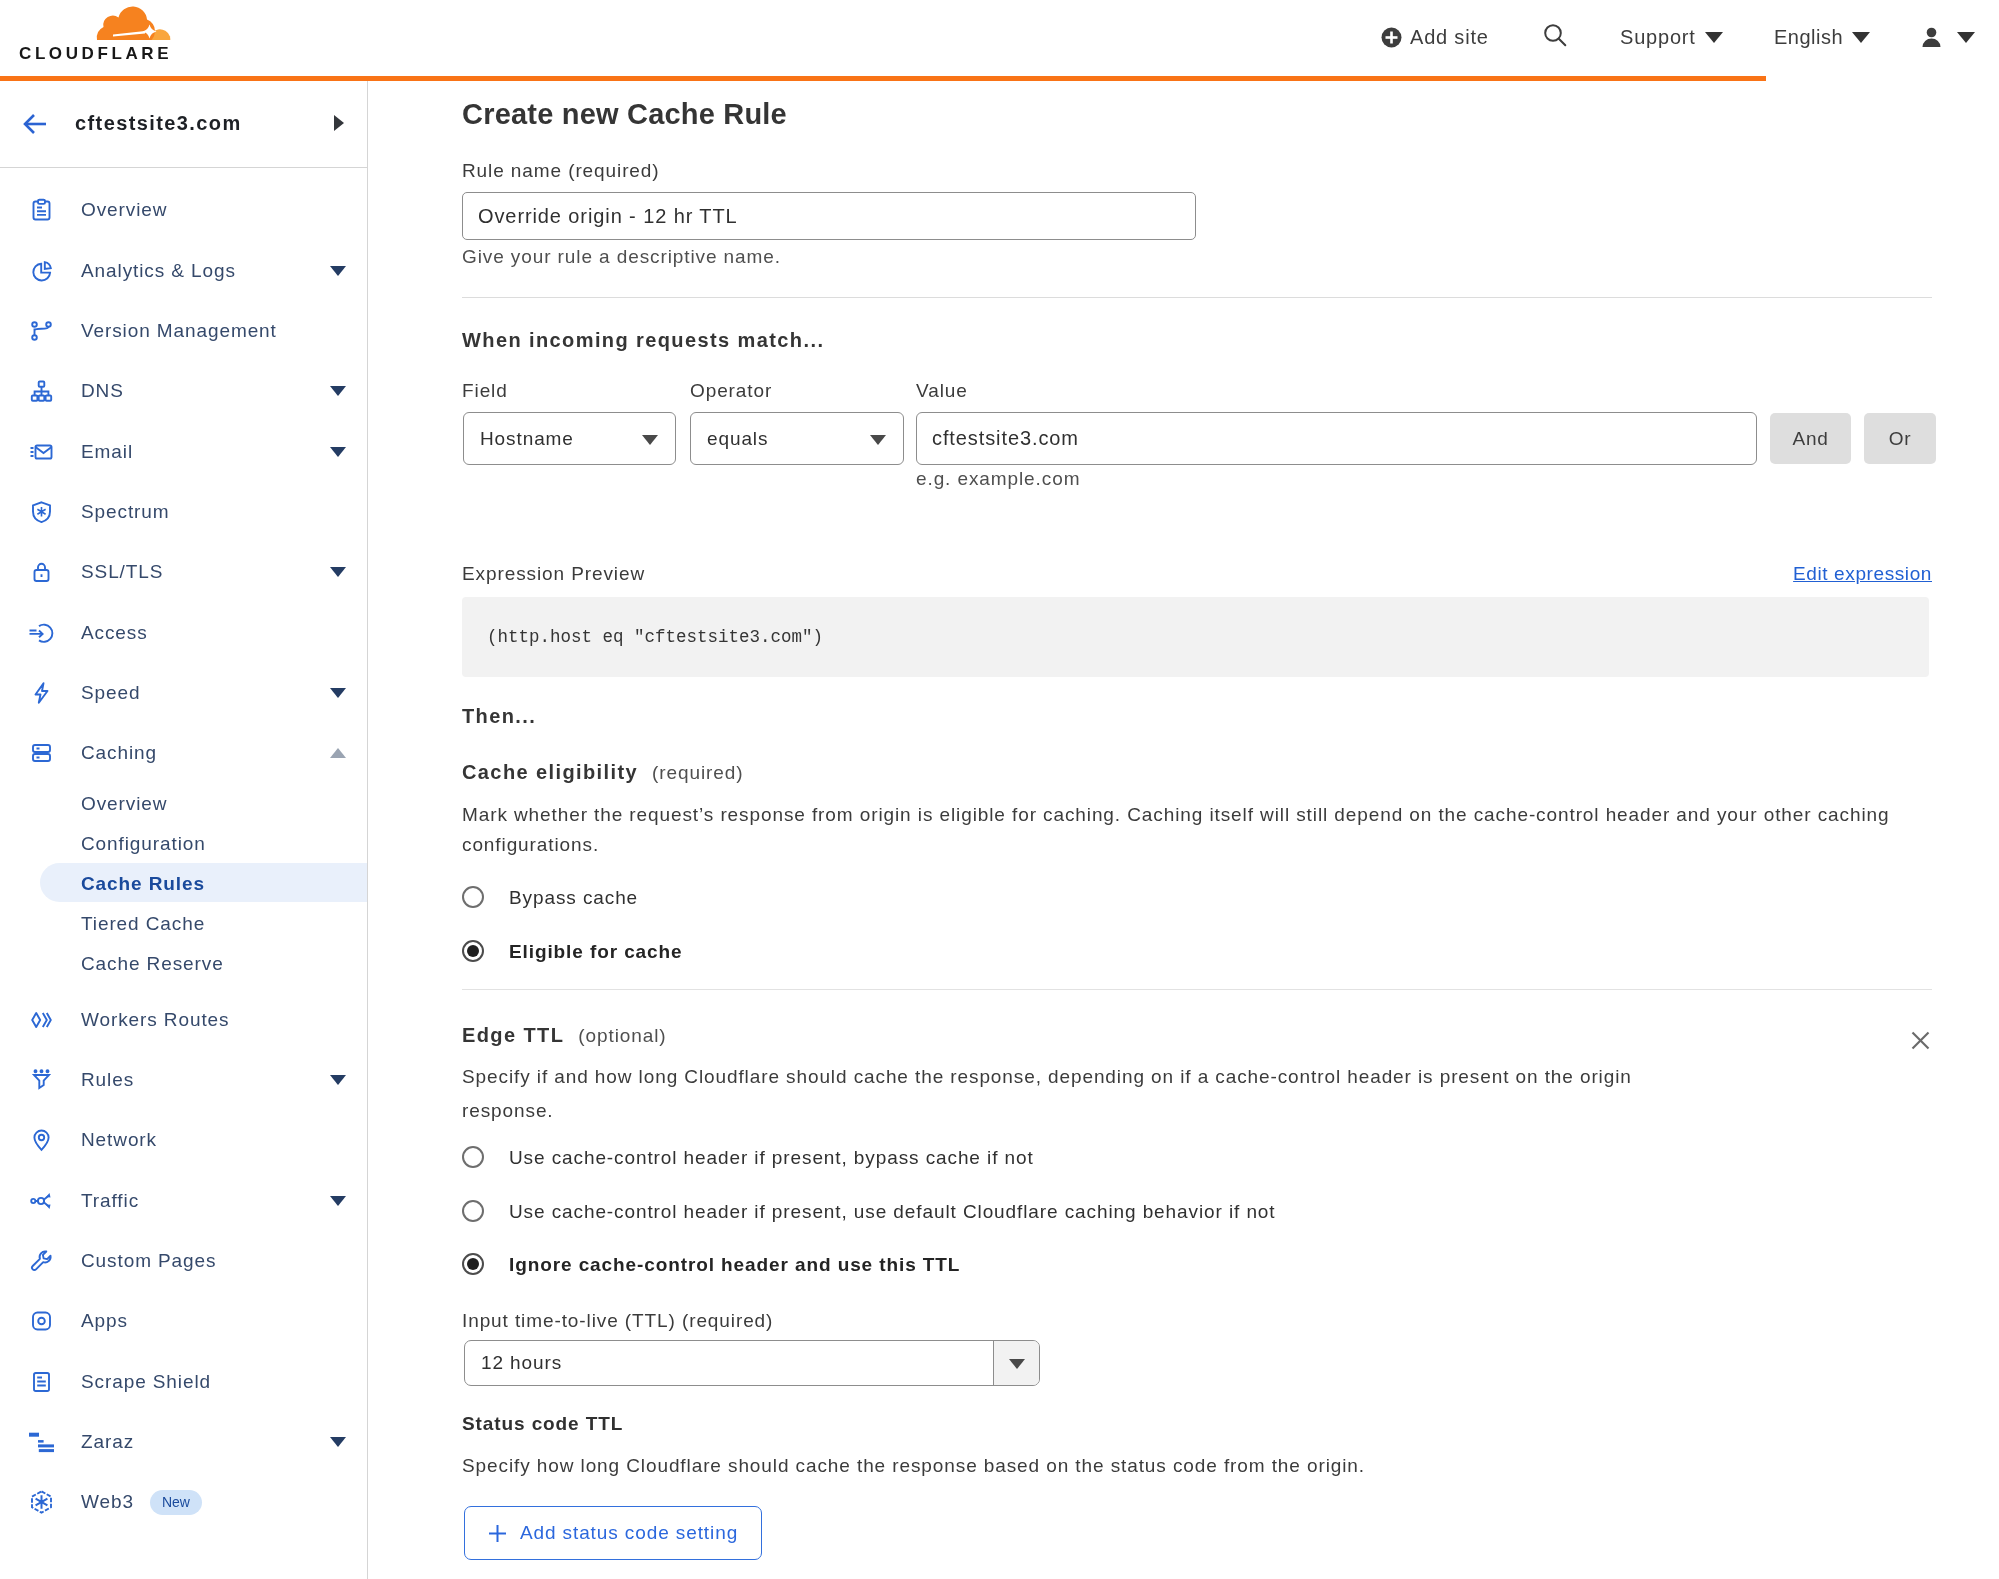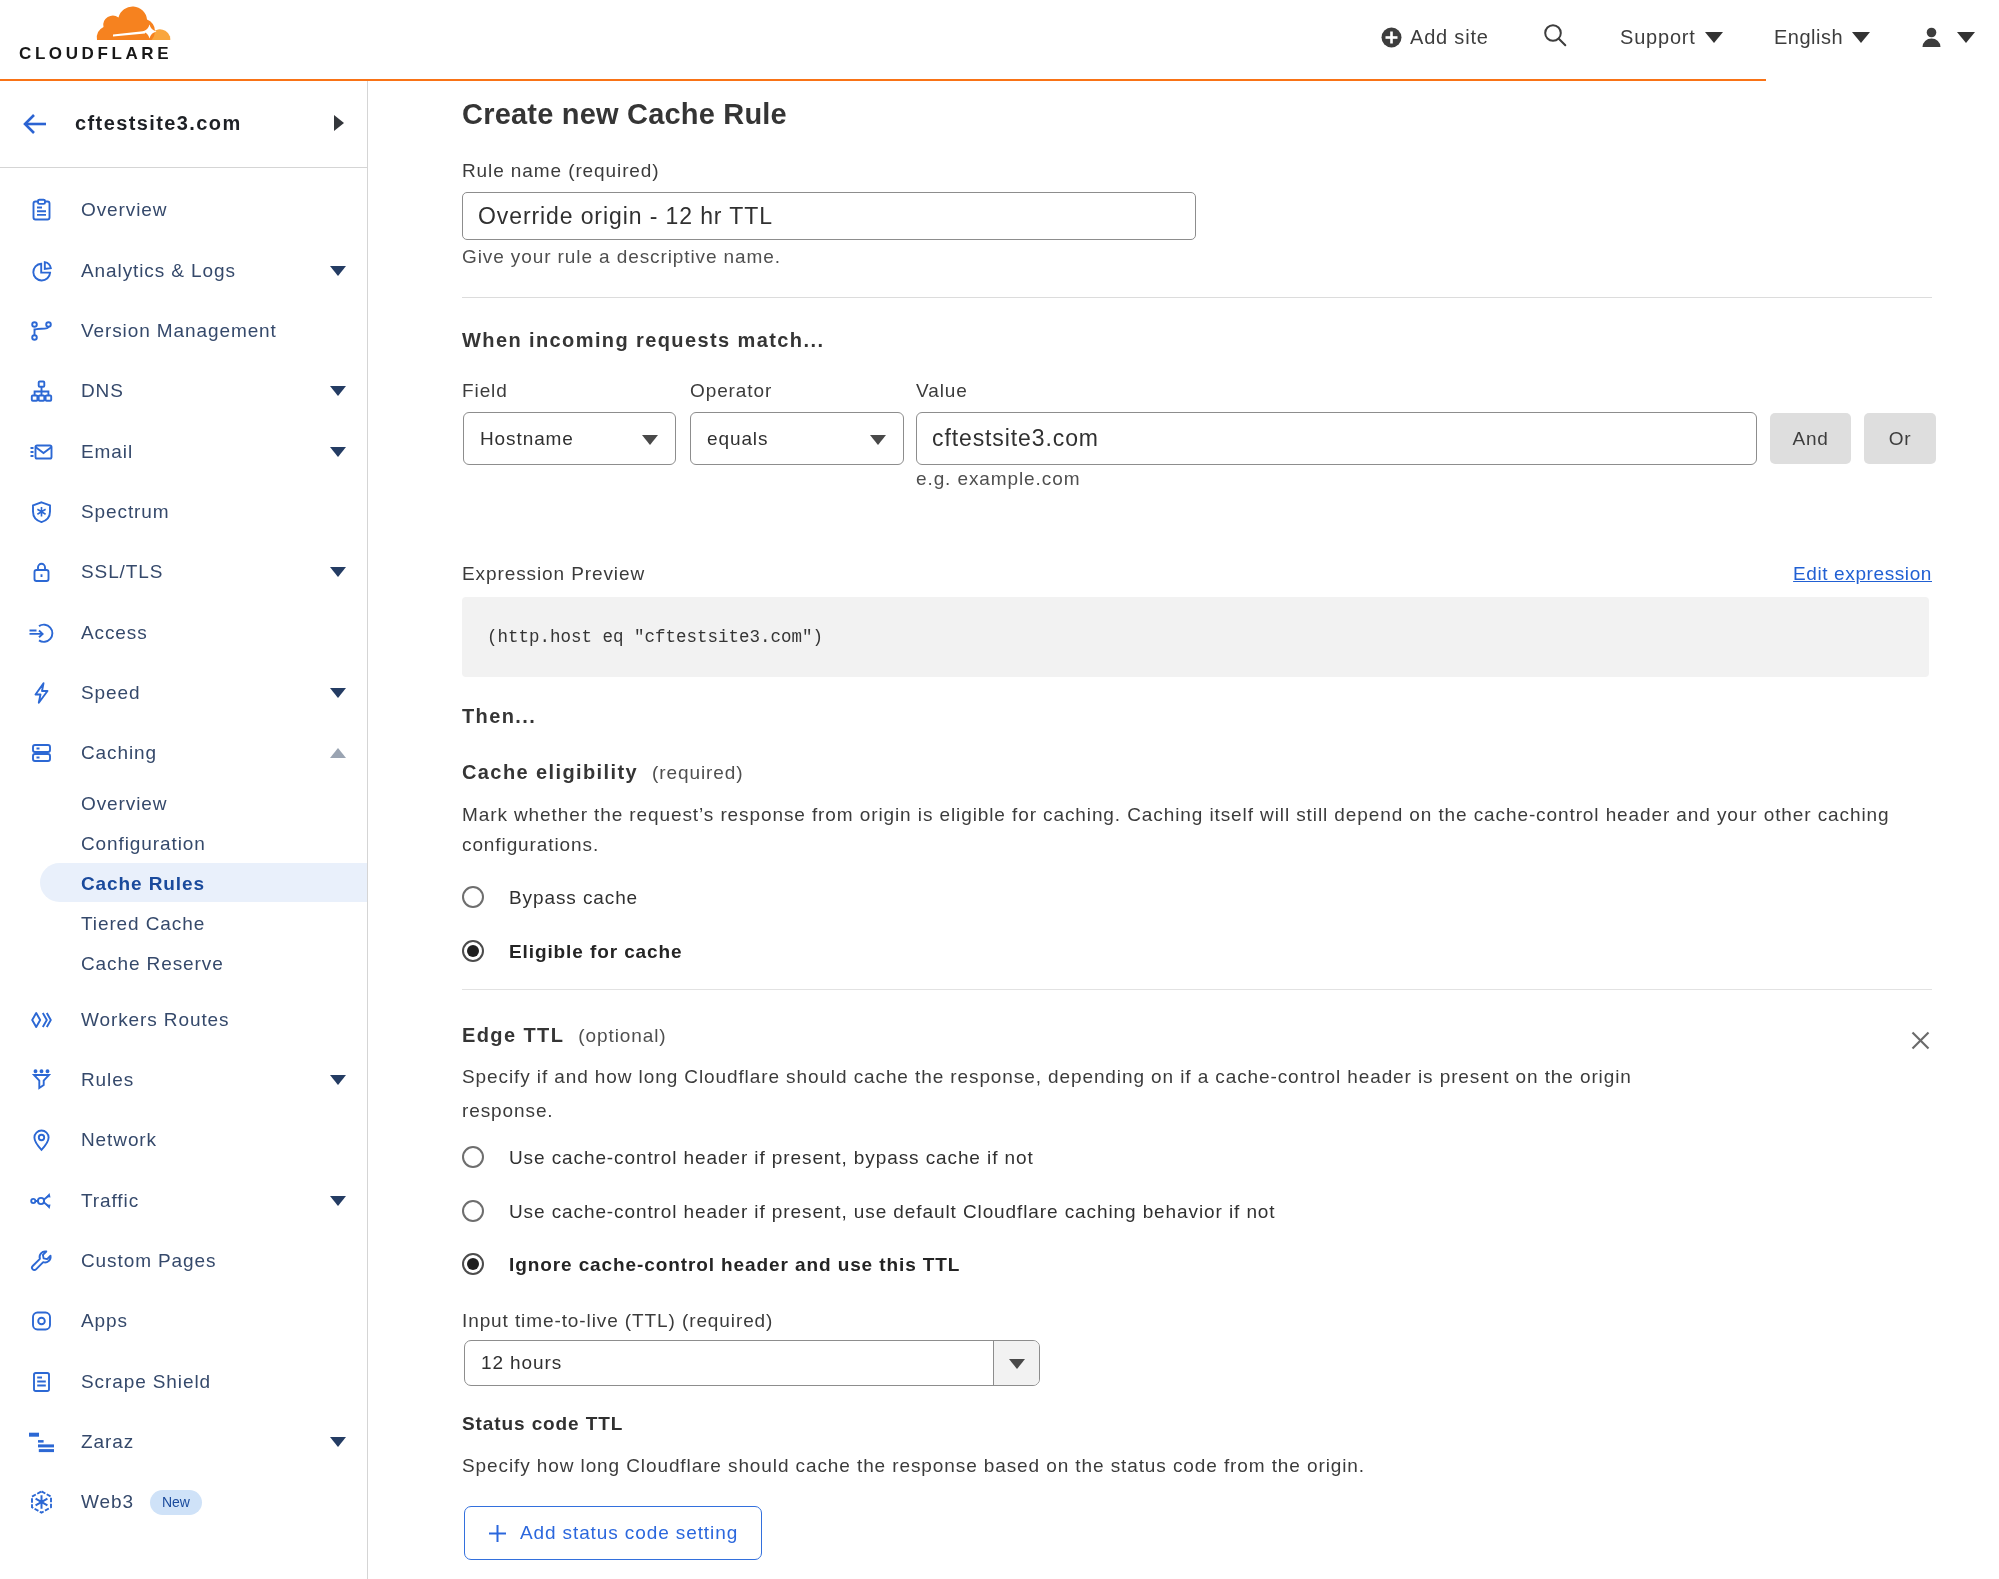--- a/index.html
+++ b/index.html
@@ -2,21 +2,21 @@
 <html><head>
 <meta charset="utf-8">
 <style>
   * { margin:0; padding:0; box-sizing:border-box; }
   html,body { width:1999px; height:1579px; background:#fff; overflow:hidden;
     font-family:"Liberation Sans", sans-serif; }
   .abs { position:absolute; }
 
   
   #header { position:absolute; left:0; top:0; width:1766px; height:81px;
-    background:#fff; border-bottom:2px solid #f97316; }
+    background:#fff; border-bottom:5px solid #f97316; }
   #logo { position:absolute; left:19px; top:5px; width:152px; height:58px; }
   .topitem { position:absolute; top:0; height:75px; display:flex; align-items:center;
     color:#3d3d3d; font-size:20px; letter-spacing:0.8px; }
   .caret-down { display:inline-block; width:0; height:0;
     border-left:9px solid transparent; border-right:9px solid transparent;
     border-top:11px solid #333; }
 
   
   #sidebar { position:absolute; left:0; top:81px; width:368px; height:1498px;
     border-right:1px solid #d5d5d5; background:#fff; }
@@ -41,21 +41,21 @@
     font-size:14px; line-height:25px; padding:0 12px; border-radius:13px; }
 
   
   #main { position:absolute; left:462px; top:0; width:1470px; height:1579px; }
   #main .abs { position:absolute; }
   .h1 { font-size:29px; font-weight:700; letter-spacing:0.2px; color:#353535; }
   .h2 { font-size:20px; font-weight:700; letter-spacing:1.4px; color:#353535; }
   .body, .lbl16 { font-size:19px; letter-spacing:0.9px; color:#3b3b3b; }
   .hint { font-size:19px; letter-spacing:0.9px; color:#4f4f4f; }
   .ibox { border:1px solid #8d8d8d; border-radius:5px; background:#fff;
-    font-size:23px; letter-spacing:0.9px; color:#303030; display:flex; align-items:center; padding-left:15px; }
+    font-size:20px; letter-spacing:0.9px; color:#303030; display:flex; align-items:center; padding-left:15px; }
   .sel { border:1px solid #8d8d8d; border-radius:6px; background:#fff;
     font-size:19px; letter-spacing:0.9px; color:#303030; display:flex; align-items:center; padding-left:16px; position:relative; }
   .sel .sc { position:absolute; right:17px; top:50%; margin-top:-4px; width:0; height:0;
     border-left:8px solid transparent; border-right:8px solid transparent; border-top:10px solid #494949; }
   .gbtn { background:#dedede; border-radius:5px; font-size:19px; letter-spacing:0.7px; color:#3d3d3d;
     display:flex; align-items:center; justify-content:center; }
   .hr { height:1px; background:#dcdcdc; }
   .link { color:#2160d3; font-size:19px; letter-spacing:0.6px; text-decoration:underline; }
   .code { background:#f2f2f2; border-radius:4px; font-family:"Liberation Mono", monospace;
     font-size:17.5px; color:#353535; display:flex; align-items:center; }

